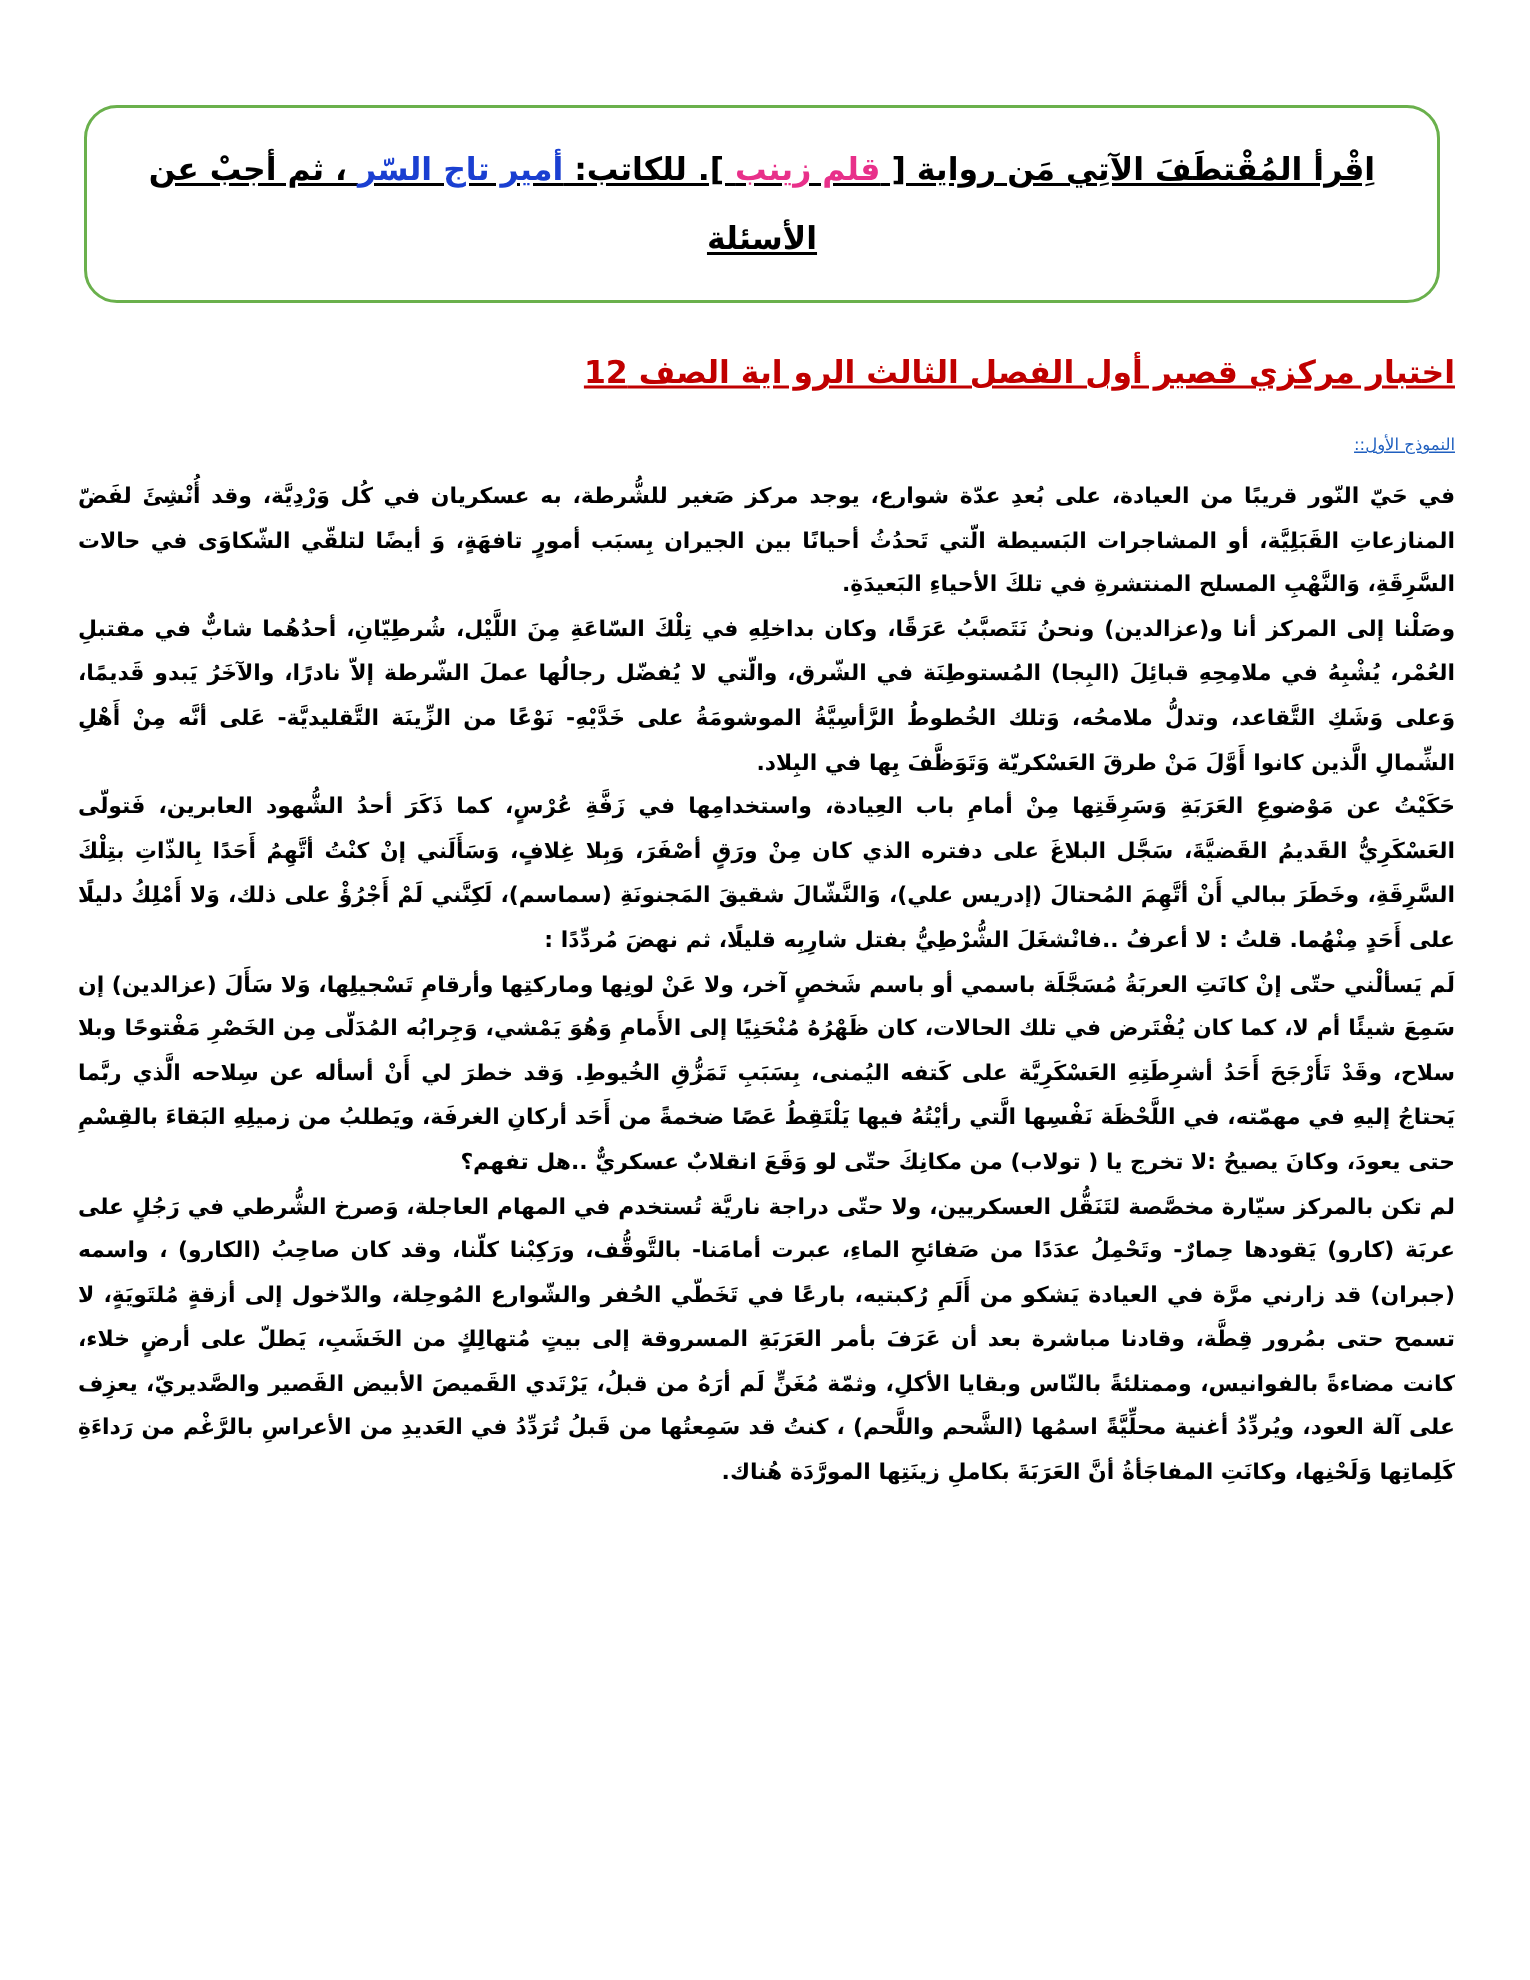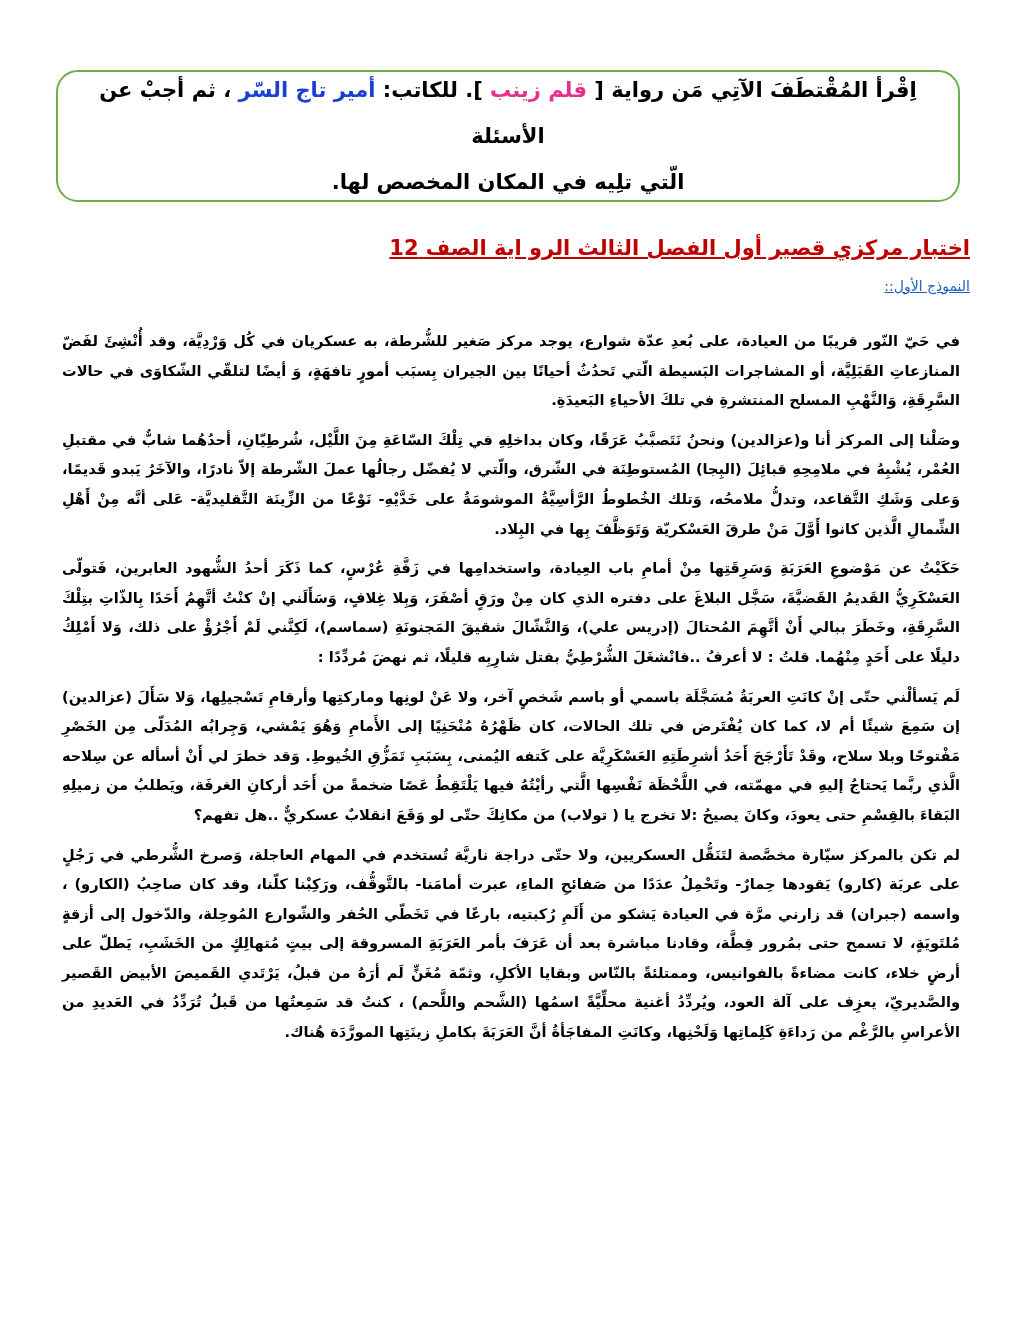--- a/index.html
+++ b/index.html
@@ -7,48 +7,48 @@
            font-family: "DejaVu Sans", sans-serif; color: #000; }
     .frame {
       position: absolute; left: 56px; top: 70px; width: 900px; height: 128px;
       border: 2.5px solid #6ab04c; border-radius: 22px;
       display: flex; flex-direction: column; justify-content: center; align-items: center;
     }
     .instr {
       direction: rtl; text-align: center; font-weight: bold;
       font-family: "DejaVu Sans", sans-serif; font-size: 21px; line-height: 46px;
       width: 820px;
+      text-decoration: underline;
     }
     .pink { color: #e8308a; }
     .blue { color: #1a3fd1; }
     .quiz-title {
       position: absolute; right: 50px; top: 236px; direction: rtl;
       font-family: "DejaVu Sans", sans-serif; font-weight: bold; font-size: 21px;
       color: #c00000; text-decoration: underline;
     }
     .model-title {
-      position: absolute; right: 50px; top: 278px; direction: rtl;
-      font-family: "DejaVu Sans", sans-serif; font-size: 14px;
+      position: absolute; right: 50px; top: 290px; direction: rtl;
+      font-family: "DejaVu Sans", sans-serif; font-size: 11px;
       color: #1f5fbf; text-decoration: underline;
     }
     .passage {
       position: absolute; left: 52px; right: 50px; top: 316px;
       direction: rtl; text-align: justify;
       font-family: "DejaVu Sans", sans-serif; font-weight: bold;
       font-size: 14.6px; line-height: 29.6px;
     }
-    .passage p { margin: 10px; text-align-last: right; }
+    .passage p { margin: 0; text-align-last: right; }
   </style>
 </head>
 <body>
 
 <div class="frame">
   <div class="instr">
     <span>اِقْرأ المُقْتطَفَ الآتِي مَن رواية [ </span><span class="pink">قلم زينب</span><span> ]. للكاتب: </span><span class="blue">أمير تاج السّر</span><span> ، ثم أجبْ عن الأسئلة</span><br>
-    <span>الّتي تلِيه في المكان المخصص لها.</span>
   </div>
 </div>
 
 <div class="quiz-title">اختبار مركزي قصير أول الفصل الثالث الرو اية الصف 12</div>
 <div class="model-title">النموذج الأول::</div>
 
 <div class="passage">
   <p>في حَيّ النّور قريبًا من العيادة، على بُعدِ عدّة شوارع، يوجد مركز صَغير للشُّرطة، به عسكريان في كُل وَرْدِيَّة، وقد أُنْشِئَ لفَضّ المنازعاتِ القَبَلِيَّة، أو المشاجرات البَسيطة الّتي تَحدُثُ أحيانًا بين الجيران بِسبَب أمورٍ تافهَةٍ، وَ أيضًا لتلقّي الشّكاوَى في حالات السَّرِقَةِ، وَالنَّهْبِ المسلح المنتشرةِ في تلكَ الأحياءِ البَعيدَةِ.</p>
   <p>وصَلْنا إلى المركز أنا و(عزالدين) ونحنُ نَتَصبَّبُ عَرَقًا، وكان بداخلِهِ في تِلْكَ السّاعَةِ مِنَ اللَّيْل، شُرطِيّانِ، أحدُهُما شابٌّ في مقتبلِ العُمْر، يُشْبِهُ في ملامِحِهِ قبائِلَ (البِجا) المُستوطِنَة في الشّرق، والّتي لا يُفضّل رجالُها عملَ الشّرطة إلاّ نادرًا، والآخَرُ يَبدو قَديمًا، وَعلى وَشَكِ التَّقاعد، وتدلُّ ملامحُه، وَتلك الخُطوطُ الرَّأسِيَّةُ الموشومَةُ على خَدَّيْهِ- نَوْعًا من الزِّينَة التَّقليديَّة- عَلى أنَّه مِنْ أَهْلِ الشِّمالِ الَّذين كانوا أَوَّلَ مَنْ طرقَ العَسْكريّة وَتَوَظَّفَ بِها في البِلاد.</p>
   <p>حَكَيْتُ عن مَوْضوعِ العَرَبَةِ وَسَرِقَتِها مِنْ أمامِ باب العِيادة، واستخدامِها في زَفَّةِ عُرْسٍ، كما ذَكَرَ أحدُ الشُّهود العابرين، فَتولّى العَسْكَرِيُّ القَديمُ القَضيَّةَ، سَجَّل البلاغَ على دفتره الذي كان مِنْ ورَقٍ أصْفَرَ، وَبِلا غِلافٍ، وَسَأَلَني إنْ كنْتُ أتَّهِمُ أَحَدًا بِالذّاتِ بتِلْكَ السَّرِقَةِ، وخَطَرَ ببالي أَنْ أتَّهِمَ المُحتالَ (إدريس علي)، وَالنَّشّالَ شقيقَ المَجنونَةِ (سماسم)، لَكِنَّني لَمْ أَجْرُؤْ على ذلك، وَلا أَمْلِكُ دليلًا على أَحَدٍ مِنْهُما. قلتُ : لا أعرفُ ..فانْشغَلَ الشُّرْطِيُّ بفتل شارِبِه قليلًا، ثم نهضَ مُردِّدًا :</p>

